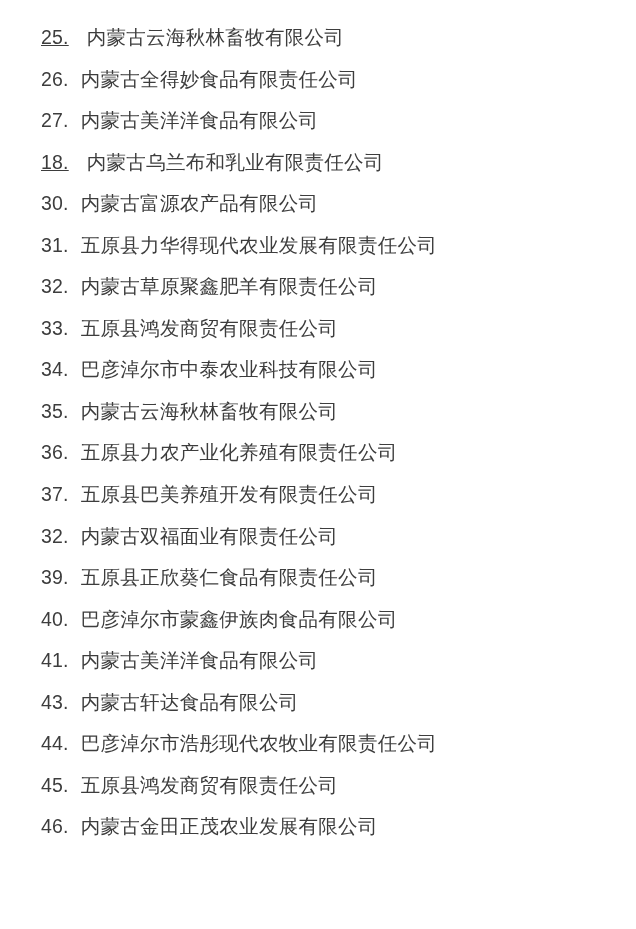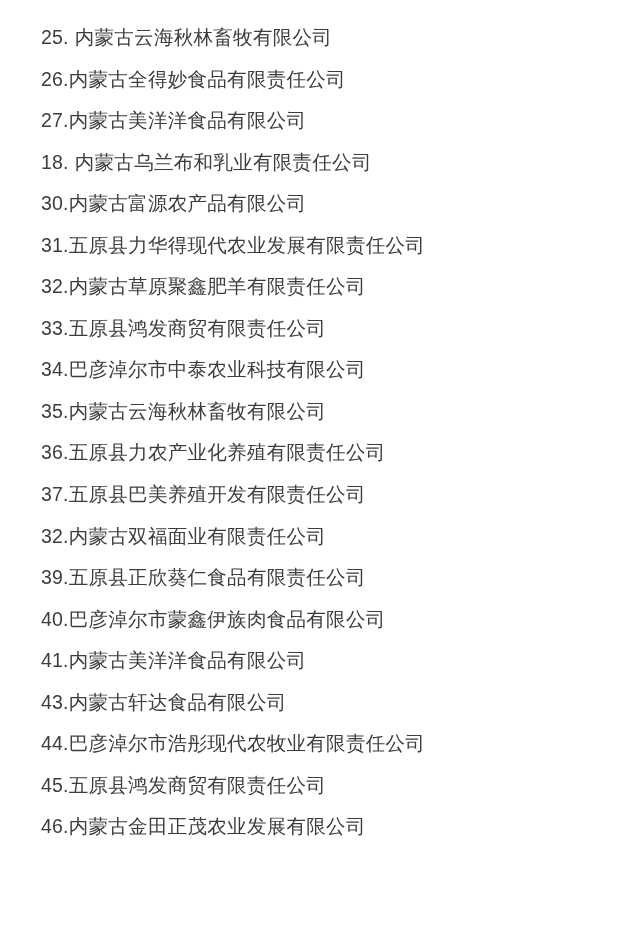--- a/index.html
+++ b/index.html
@@ -23,22 +23,22 @@
     display: flex;
     align-items: center;
     font-size: 19.5px;
     line-height: 1;
     color: #3d3d3d;
     white-space: nowrap;
   }
   .row .num {
     letter-spacing: 0.2px;
   }
-  .row.narrow .num { margin-right: 6px; }
-  .row.wide .num { }
+  .row.narrow .num { margin-right: 18px; text-decoration: underline; }
+  .row.wide .num { margin-right: 12px; }
   .row .name {
     letter-spacing: 0.3px;
   }
 </style>
 </head>
 <body>
 
 <div class="list">
   <div class="row narrow">
     <span class="num">25.</span>

